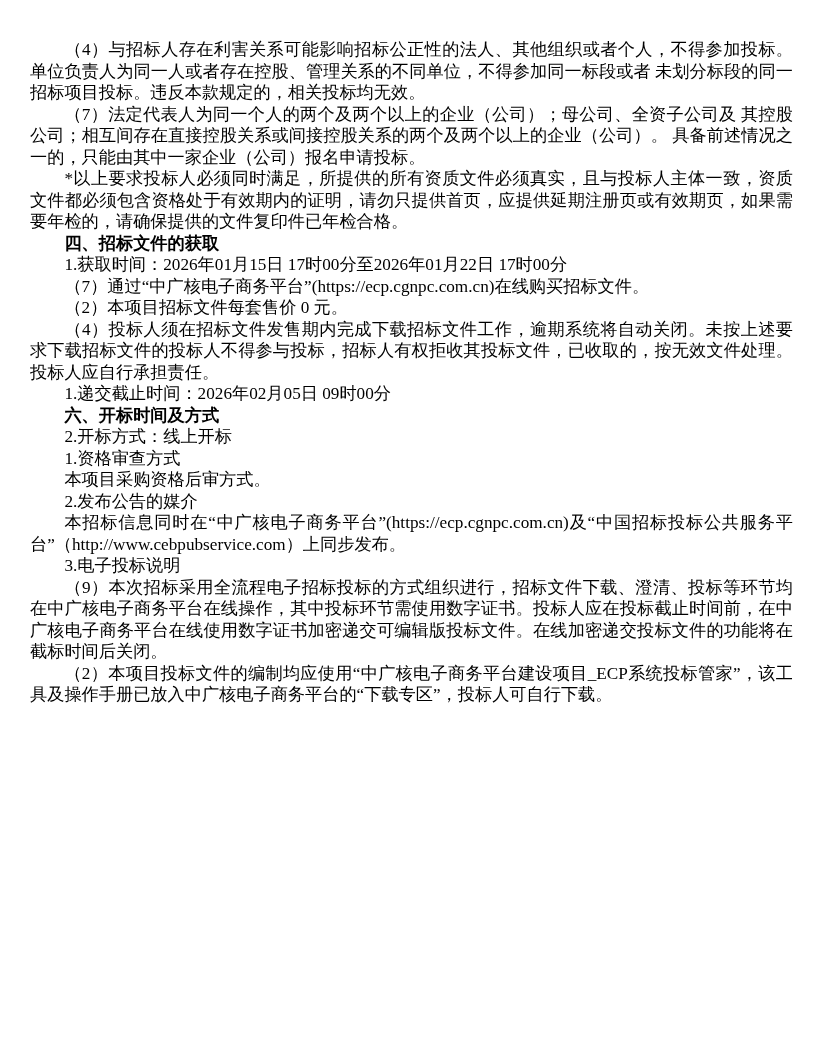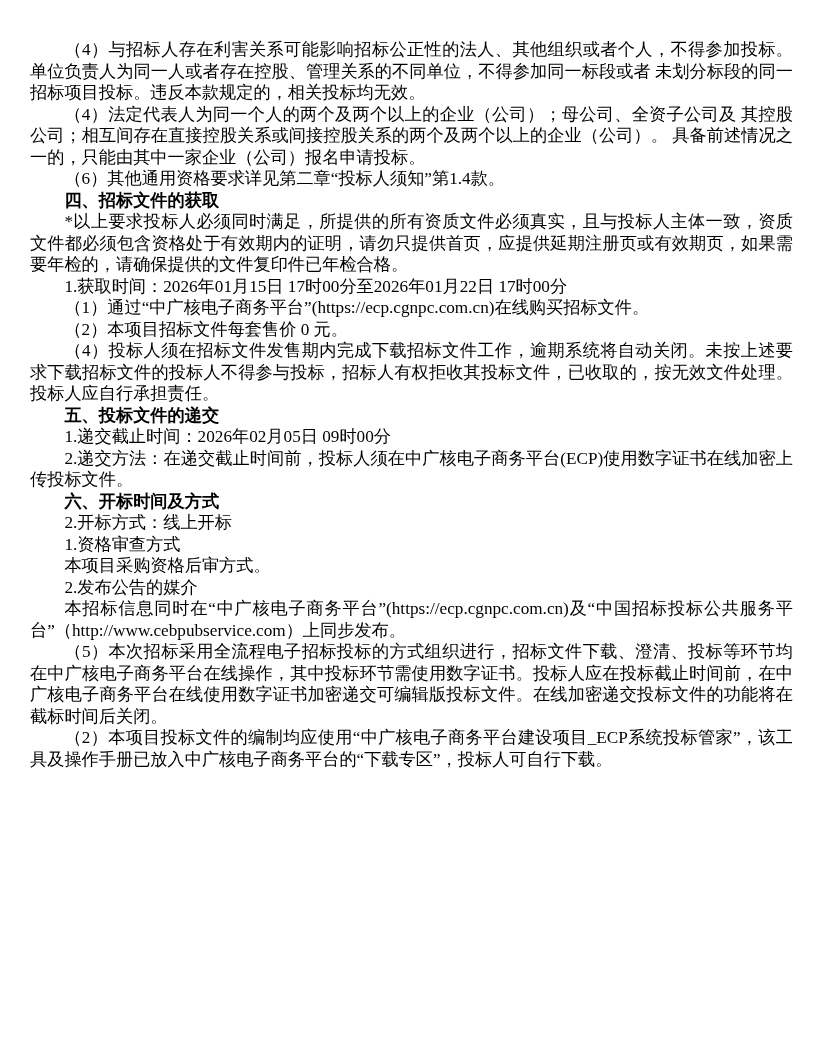--- a/index.html
+++ b/index.html
@@ -34,33 +34,31 @@
   .para.heading {
     font-weight: bold;
   }
 </style>
 </head>
 <body>
 
 <div class="page">
   <div>
       <p class="para body">（4）与招标人存在利害关系可能影响招标公正性的法人、其他组织或者个人，不得参加投标。单位负责人为同一人或者存在控股、管理关系的不同单位，不得参加同一标段或者 未划分标段的同一招标项目投标。违反本款规定的，相关投标均无效。</p>
-      <p class="para body">（4）法定代表人为同一个人的两个及两个以上的企业（公司）；母公司、全资子公司及 其控股公司；相互间存在直接控股关系或间接控股关系的两个及两个以上的企业（公司）。 具备前述情况之一的，只能由其中一家企业（公司）报名申请投标。</p>
-      <p class="para body">（6）其他通用资格要求详见第二章“投标人须知”第1.4款。</p>
+      <p class="para body">（7）法定代表人为同一个人的两个及两个以上的企业（公司）；母公司、全资子公司及 其控股公司；相互间存在直接控股关系或间接控股关系的两个及两个以上的企业（公司）。 具备前述情况之一的，只能由其中一家企业（公司）报名申请投标。</p>
+      <p class="para body">*以上要求投标人必须同时满足，所提供的所有资质文件必须真实，且与投标人主体一致，资质文件都必须包含资格处于有效期内的证明，请勿只提供首页，应提供延期注册页或有效期页，如果需要年检的，请确保提供的文件复印件已年检合格。</p>
       <p class="para heading">四、招标文件的获取</p>
-      <p class="para body">*以上要求投标人必须同时满足，所提供的所有资质文件必须真实，且与投标人主体一致，资质文件都必须包含资格处于有效期内的证明，请勿只提供首页，应提供延期注册页或有效期页，如果需要年检的，请确保提供的文件复印件已年检合格。</p>
       <p class="para body">1.获取时间：2026年01月15日 17时00分至2026年01月22日 17时00分</p>
-      <p class="para body">（1）通过“中广核电子商务平台”(https://ecp.cgnpc.com.cn)在线购买招标文件。</p>
+      <p class="para body">（7）通过“中广核电子商务平台”(https://ecp.cgnpc.com.cn)在线购买招标文件。</p>
       <p class="para body">（2）本项目招标文件每套售价 0 元。</p>
       <p class="para body">（4）投标人须在招标文件发售期内完成下载招标文件工作，逾期系统将自动关闭。未按上述要求下载招标文件的投标人不得参与投标，招标人有权拒收其投标文件，已收取的，按无效文件处理。投标人应自行承担责任。</p>
-      <p class="para heading">五、投标文件的递交</p>
       <p class="para body">1.递交截止时间：2026年02月05日 09时00分</p>
-      <p class="para body">2.递交方法：在递交截止时间前，投标人须在中广核电子商务平台(ECP)使用数字证书在线加密上传投标文件。</p>
       <p class="para heading">六、开标时间及方式</p>
       <p class="para body">2.开标方式：线上开标</p>
       <p class="para body">1.资格审查方式</p>
       <p class="para body">本项目采购资格后审方式。</p>
       <p class="para body">2.发布公告的媒介</p>
       <p class="para body">本招标信息同时在“中广核电子商务平台”(https://ecp.cgnpc.com.cn)及“中国招标投标公共服务平台”（http://www.cebpubservice.com）上同步发布。</p>
-      <p class="para body">（5）本次招标采用全流程电子招标投标的方式组织进行，招标文件下载、澄清、投标等环节均在中广核电子商务平台在线操作，其中投标环节需使用数字证书。投标人应在投标截止时间前，在中广核电子商务平台在线使用数字证书加密递交可编辑版投标文件。在线加密递交投标文件的功能将在截标时间后关闭。</p>
+      <p class="para body">3.电子投标说明</p>
+      <p class="para body">（9）本次招标采用全流程电子招标投标的方式组织进行，招标文件下载、澄清、投标等环节均在中广核电子商务平台在线操作，其中投标环节需使用数字证书。投标人应在投标截止时间前，在中广核电子商务平台在线使用数字证书加密递交可编辑版投标文件。在线加密递交投标文件的功能将在截标时间后关闭。</p>
       <p class="para body">（2）本项目投标文件的编制均应使用“中广核电子商务平台建设项目_ECP系统投标管家”，该工具及操作手册已放入中广核电子商务平台的“下载专区”，投标人可自行下载。</p>
     </div>
 </div>
 
 </body></html>

